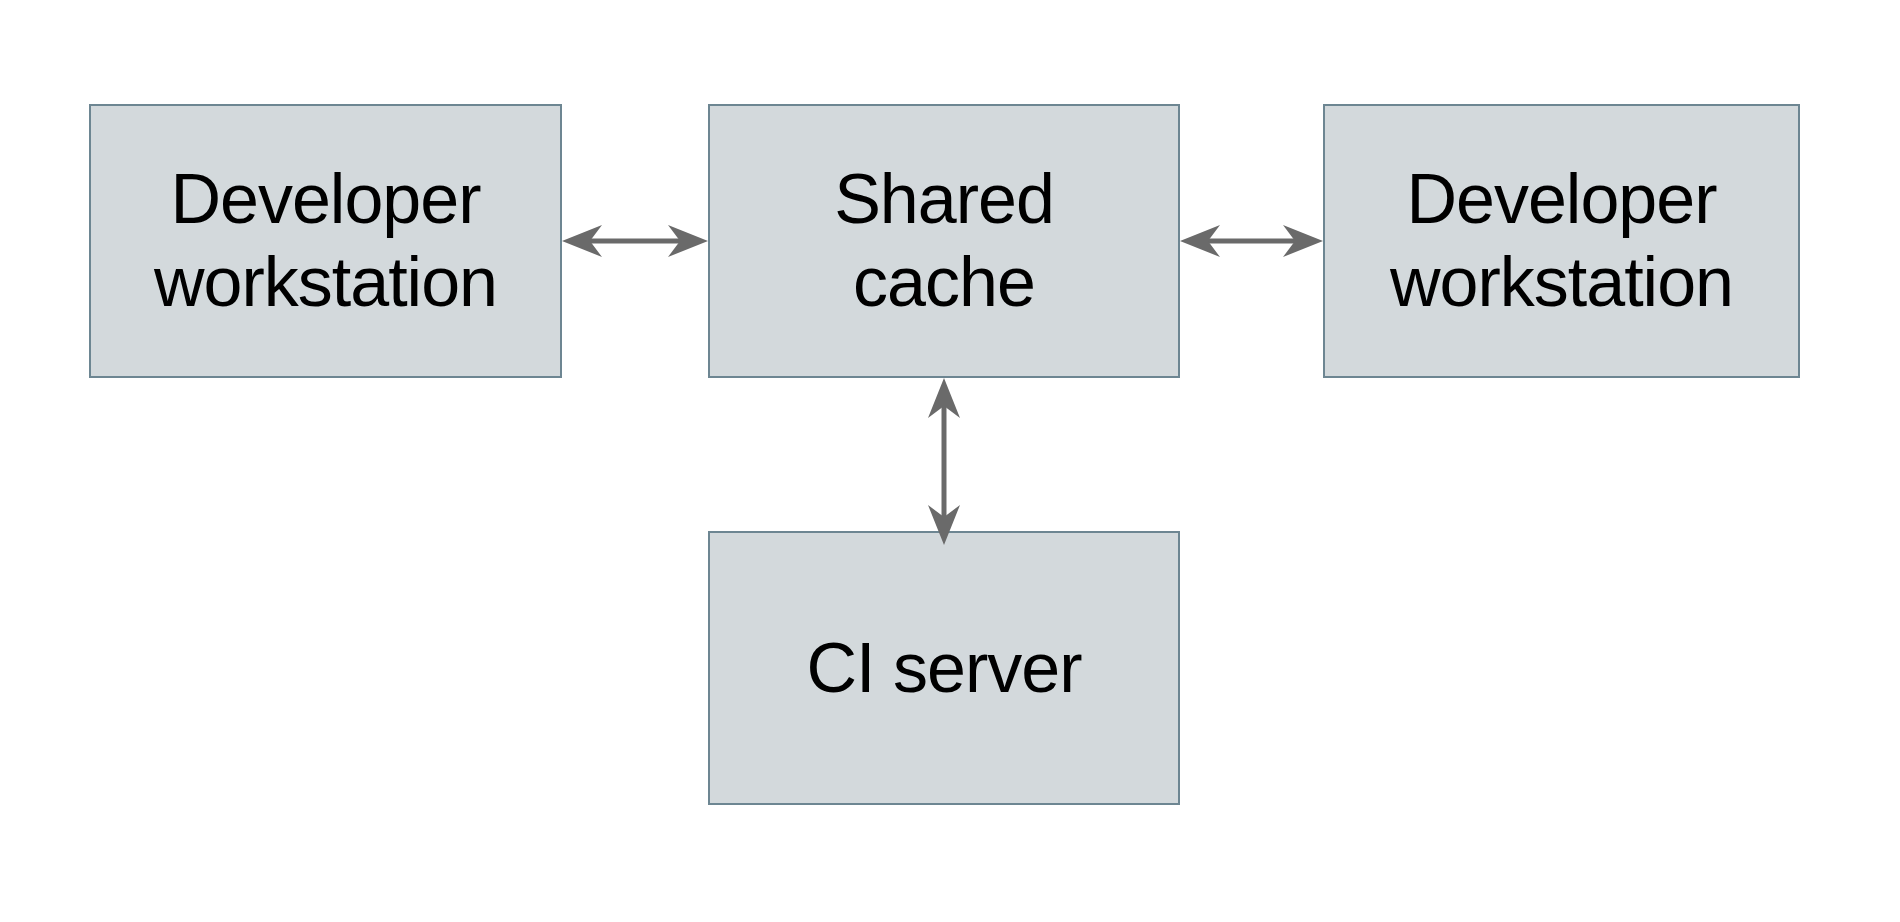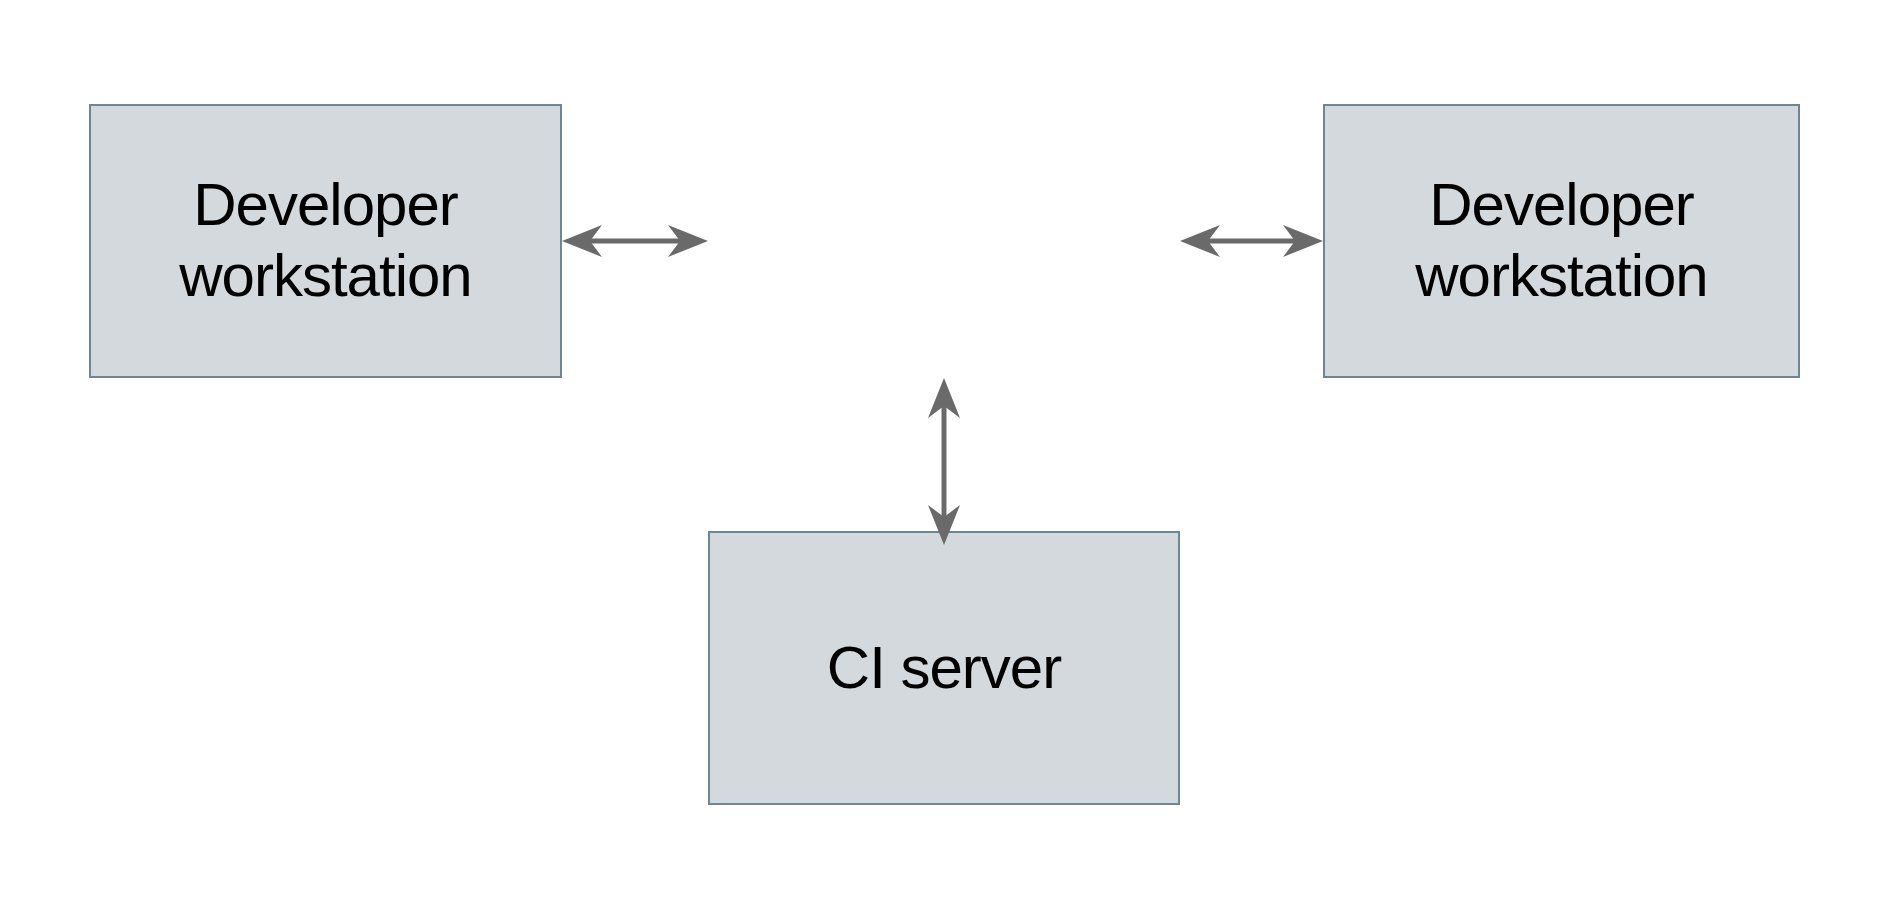--- a/index.html
+++ b/index.html
@@ -28,21 +28,21 @@
     width: 473px;
     height: 274px;
     background: var(--box-fill);
     border: 2px solid var(--box-border);
     display: flex;
     align-items: center;
     justify-content: center;
     text-align: center;
   }
   .node-label {
-    font-size: 60px;
+    font-size: 70px;
     line-height: 1.18;
     color: var(--text);
     white-space: pre-line;
     letter-spacing: -1px;
   }
   .node-dev-left   { left: 89px;   top: 104px; }
   .node-shared     { left: 708px;  top: 104px; width: 472px; }
   .node-dev-right  { left: 1323px; top: 104px; width: 477px; }
   .node-ci         { left: 708px;  top: 531px; width: 472px; }
   .arrow-layer {
@@ -65,20 +65,24 @@
 </head>
 <body>
 
 <div class="canvas">
 
   <div class="node node-dev-left">
     <span class="node-label">Developer
 workstation</span>
   </div>
 
+  <div class="node node-shared">
+    <span class="node-label">Shared
+cache</span>
+  </div>
 
   <div class="node node-dev-right">
     <span class="node-label">Developer
 workstation</span>
   </div>
 
   <div class="node node-ci">
     <span class="node-label">CI server</span>
   </div>
 

